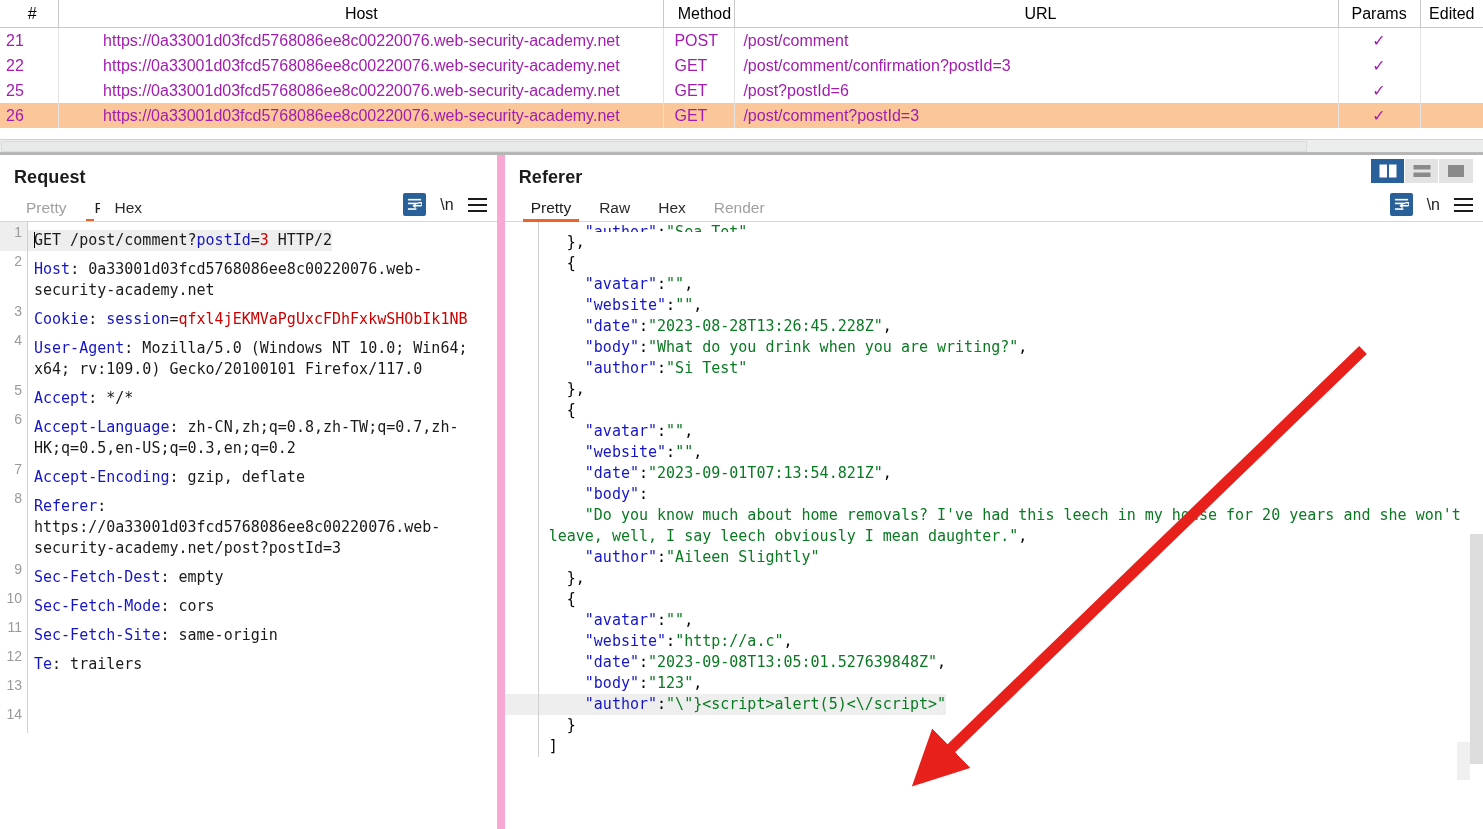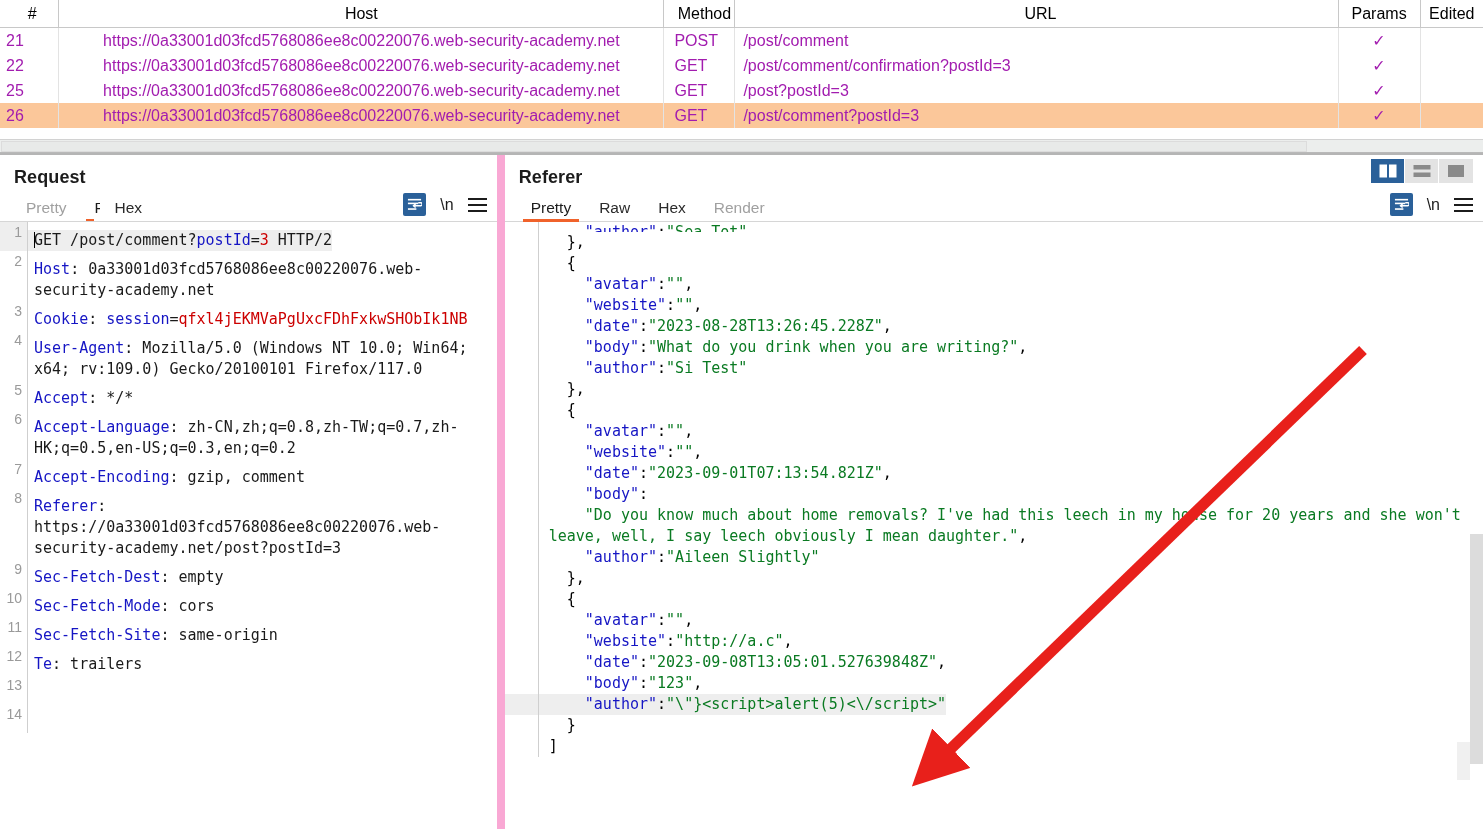--- a/index.html
+++ b/index.html
@@ -177,21 +177,21 @@
             <td class="c-host">https://0a33001d03fcd5768086ee8c00220076.web-security-academy.net</td>
             <td class="c-meth">GET</td>
             <td class="c-url">/post/comment/confirmation?postId=3</td>
             <td class="c-par check">✓</td>
             <td class="c-edit"></td>
           </tr>
           <tr class="">
             <td class="c-num">25</td>
             <td class="c-host">https://0a33001d03fcd5768086ee8c00220076.web-security-academy.net</td>
             <td class="c-meth">GET</td>
-            <td class="c-url">/post?postId=3</td>
+            <td class="c-url">/post?postId=6</td>
             <td class="c-par check">✓</td>
             <td class="c-edit"></td>
           </tr>
           <tr class="row-sel">
             <td class="c-num">26</td>
             <td class="c-host">https://0a33001d03fcd5768086ee8c00220076.web-security-academy.net</td>
             <td class="c-meth">GET</td>
             <td class="c-url">/post/comment?postId=3</td>
             <td class="c-par check">✓</td>
             <td class="c-edit"></td>
@@ -253,21 +253,21 @@
           <div class="gutter-line">
             <span class="ln">5</span>
             <span class="code"><span class="k-blue">Accept</span><span>: */*</span></span>
           </div>
           <div class="gutter-line">
             <span class="ln">6</span>
             <span class="code"><span class="k-blue">Accept-Language</span><span>: zh-CN,zh;q=0.8,zh-TW;q=0.7,zh-HK;q=0.5,en-US;q=0.3,en;q=0.2</span></span>
           </div>
           <div class="gutter-line">
             <span class="ln">7</span>
-            <span class="code"><span class="k-blue">Accept-Encoding</span><span>: gzip, comment</span></span>
+            <span class="code"><span class="k-blue">Accept-Encoding</span><span>: gzip, deflate</span></span>
           </div>
           <div class="gutter-line">
             <span class="ln">8</span>
             <span class="code"><span class="k-blue">Referer</span><span>: https://0a33001d03fcd5768086ee8c00220076.web-security-academy.net/post?postId=3</span></span>
           </div>
           <div class="gutter-line">
             <span class="ln">9</span>
             <span class="code"><span class="k-blue">Sec-Fetch-Dest</span><span>: empty</span></span>
           </div>
           <div class="gutter-line">

